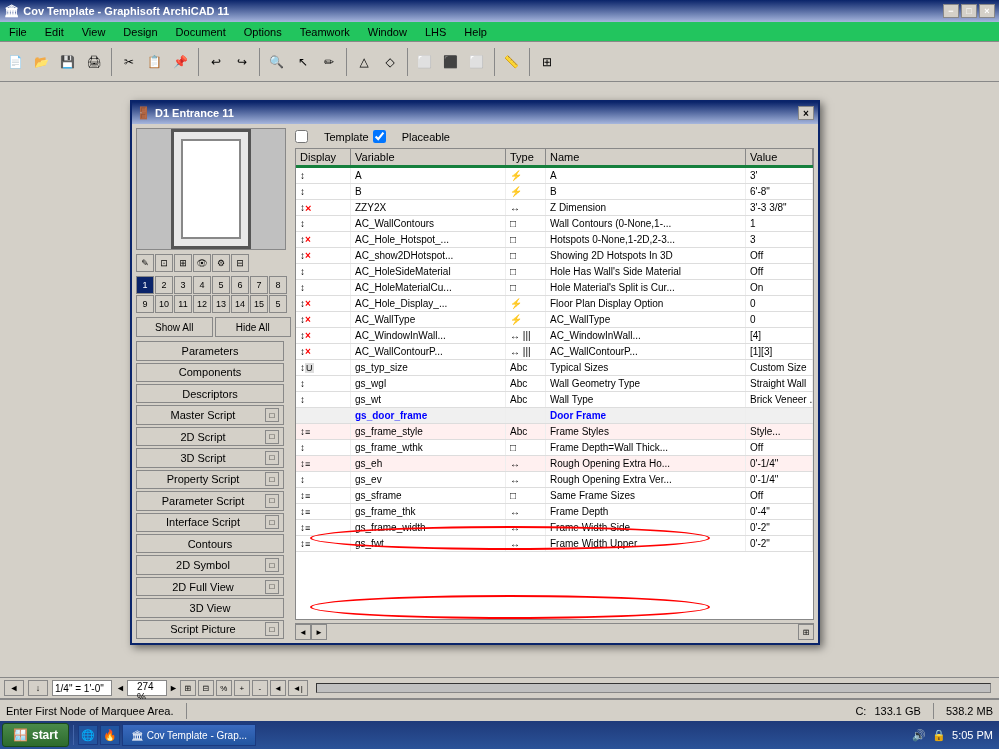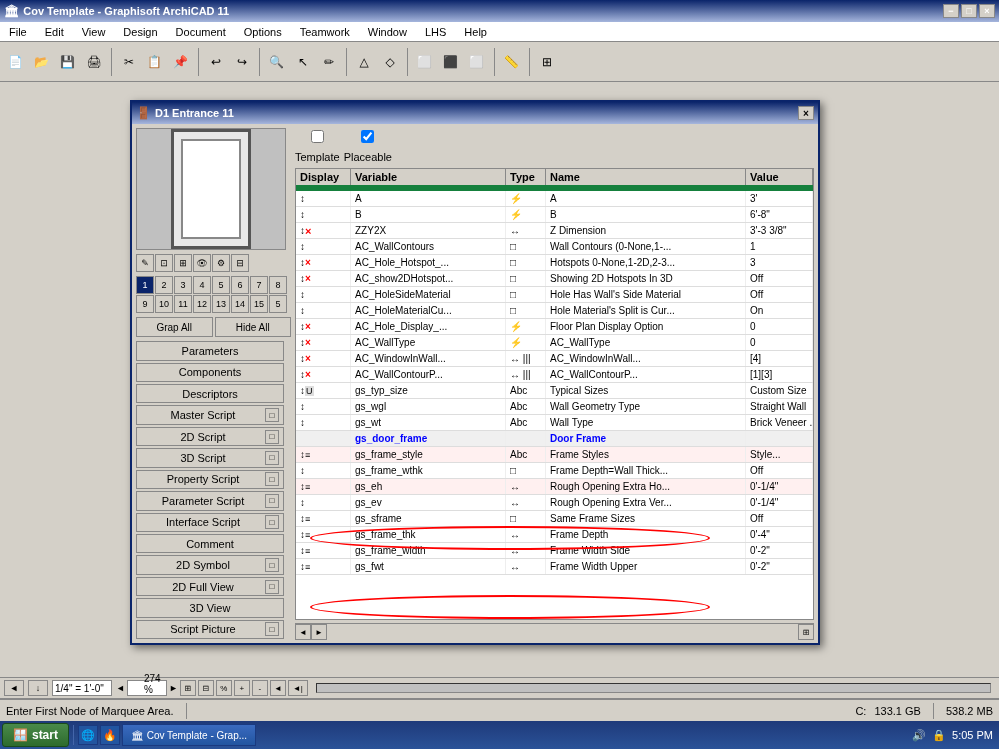--- a/index.html
+++ b/index.html
@@ -40,21 +40,21 @@
       border: 1px solid #888;
       font-size: 9px;
       display: flex;
       align-items: center;
       justify-content: center;
       cursor: pointer;
     }
 
     
     .menu-bar {
-      background: #ffffff;
+      background: #22c55e;
       height: 20px;
       display: flex;
       align-items: center;
       padding: 0 4px;
       border-bottom: 1px solid #888;
       gap: 8px;
       font-size: 11px;
     }
     .menu-item {
       padding: 2px 5px;
@@ -262,23 +262,22 @@
       width: 190px;
       height: 20px;
       border: 1px solid #888;
       background: white;
       padding: 1px 3px;
       font-size: 11px;
     }
     .checkbox-wrap {
       display: flex;
       align-items: center;
-      gap: 8px;
-      font-size: 11px;
-      flex-direction: column;
+      gap: 16px;
+      font-size: 11px;
     }
     .action-btn {
       height: 20px;
       background: #d4d0c8;
       border: 1px solid #888;
       padding: 0 8px;
       font-size: 11px;
       cursor: pointer;
     }
 
@@ -287,23 +286,23 @@
       flex: 1;
       overflow: hidden;
       border: 1px solid #888;
       background: white;
       position: relative;
     }
     .table-header {
       display: grid;
       grid-template-columns: 55px 155px 40px 200px 1fr;
       background: #d4d0c8;
-      border-bottom: 6px solid #15803d;
-      font-size: 11px;
-      font-weight: bold;
+      border-bottom: 3px solid #15803d;
+      font-size: 11px;
+      font-weight: normal;
     }
     .th-cell {
       padding: 2px 4px;
       border-right: 1px solid #888;
       display: flex;
       align-items: center;
     }
     .table-body {
       overflow-y: scroll;
       height: calc(100% - 22px);
@@ -514,21 +513,21 @@
         <div class="num-btn">10</div>
         <div class="num-btn">11</div>
         <div class="num-btn">12</div>
         <div class="num-btn">13</div>
         <div class="num-btn">14</div>
         <div class="num-btn">15</div>
         <div class="num-btn">5</div>
       </div>
 
       <div class="show-hide-row">
-        <button class="sh-btn">Grap All</button>
+        <button class="sh-btn">Show All</button>
         <button class="sh-btn">Hide All</button>
       </div>
 
       <div class="left-nav-btn">
         <span class="left-nav-label">Parameters</span>
       </div>
       <div class="left-nav-btn">
         <span class="left-nav-label">Components</span>
       </div>
       <div class="left-nav-btn">
@@ -552,21 +551,21 @@
       </div>
       <div class="left-nav-btn">
         <span class="left-nav-label">Parameter Script</span>
         <div class="btn-icon">□</div>
       </div>
       <div class="left-nav-btn">
         <span class="left-nav-label">Interface Script</span>
         <div class="btn-icon">□</div>
       </div>
       <div class="left-nav-btn">
-        <span class="left-nav-label">Comment</span>
+        <span class="left-nav-label">Contours</span>
       </div>
       <div class="left-nav-btn">
         <span class="left-nav-label">2D Symbol</span>
         <div class="btn-icon">□</div>
       </div>
       <div class="left-nav-btn">
         <span class="left-nav-label">2D Full View</span>
         <div class="btn-icon">□</div>
       </div>
       <div class="left-nav-btn">
@@ -851,21 +850,21 @@
 <div class="red-oval" style="top:526px; left:310px; width:400px; height:24px;"></div>
 
 <div style="position:absolute;bottom:50px;left:0;right:0;height:22px;background:#d4d0c8;border-top:1px solid #888;border-bottom:1px solid #888;display:flex;align-items:center;padding:0 4px;gap:4px;">
   <div style="width:20px;height:16px;background:#d4d0c8;border:1px solid #888;display:flex;align-items:center;justify-content:center;font-size:9px;">◄</div>
   <div style="width:20px;height:16px;background:#d4d0c8;border:1px solid #888;display:flex;align-items:center;justify-content:center;font-size:9px;">↓</div>
   <div style="width:60px;height:16px;background:white;border:1px solid #888;font-size:10px;padding:0 2px;display:flex;align-items:center;">
       <span>1/4" = 1'-0"</span>
     </div>
   <div style="display:flex;align-items:center;gap:2px;">
     <div style="font-size:9px;cursor:pointer;">◄</div>
-    <div style="width:40px;height:16px;background:white;border:1px solid #888;font-size:10px;padding:0 16px;display:flex;align-items:flex-end;">
+    <div style="width:40px;height:16px;background:white;border:1px solid #888;font-size:10px;padding:0 9px;display:flex;align-items:flex-start;">
         <span>274 %</span>
       </div>
     <div style="font-size:9px;cursor:pointer;">►</div>
     <div style="width:16px;height:16px;background:#d4d0c8;border:1px solid #888;display:flex;align-items:center;justify-content:center;font-size:8px;cursor:pointer;">⊞</div>
     <div style="width:16px;height:16px;background:#d4d0c8;border:1px solid #888;display:flex;align-items:center;justify-content:center;font-size:8px;cursor:pointer;">⊟</div>
     <div style="width:16px;height:16px;background:#d4d0c8;border:1px solid #888;display:flex;align-items:center;justify-content:center;font-size:8px;cursor:pointer;">%</div>
     <div style="width:16px;height:16px;background:#d4d0c8;border:1px solid #888;display:flex;align-items:center;justify-content:center;font-size:8px;cursor:pointer;">+</div>
     <div style="width:16px;height:16px;background:#d4d0c8;border:1px solid #888;display:flex;align-items:center;justify-content:center;font-size:8px;cursor:pointer;">-</div>
     <div style="width:16px;height:16px;background:#d4d0c8;border:1px solid #888;display:flex;align-items:center;justify-content:center;font-size:8px;cursor:pointer;">◄</div>
     <div style="width:20px;height:16px;background:#d4d0c8;border:1px solid #888;display:flex;align-items:center;justify-content:center;font-size:8px;cursor:pointer;">◄|</div>

